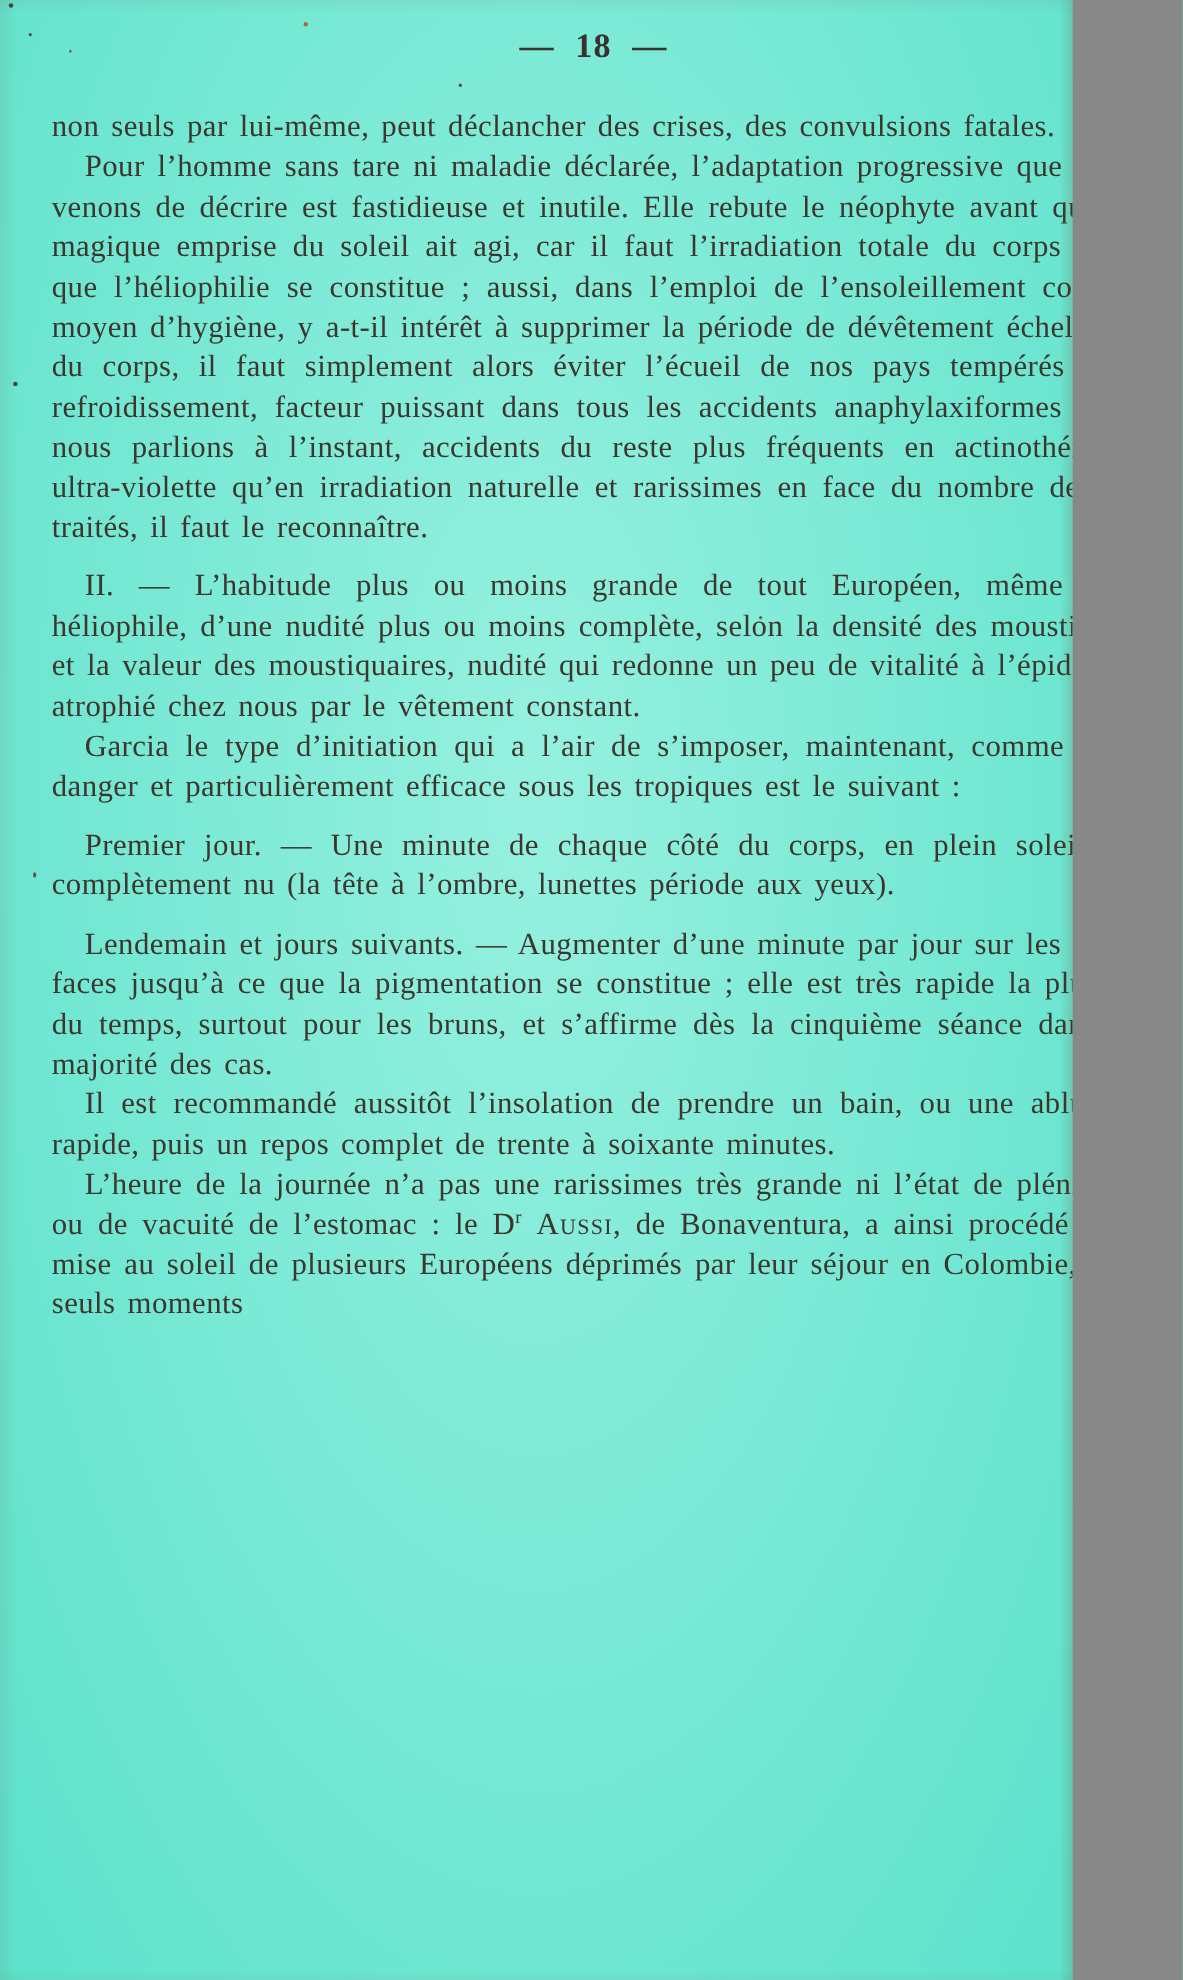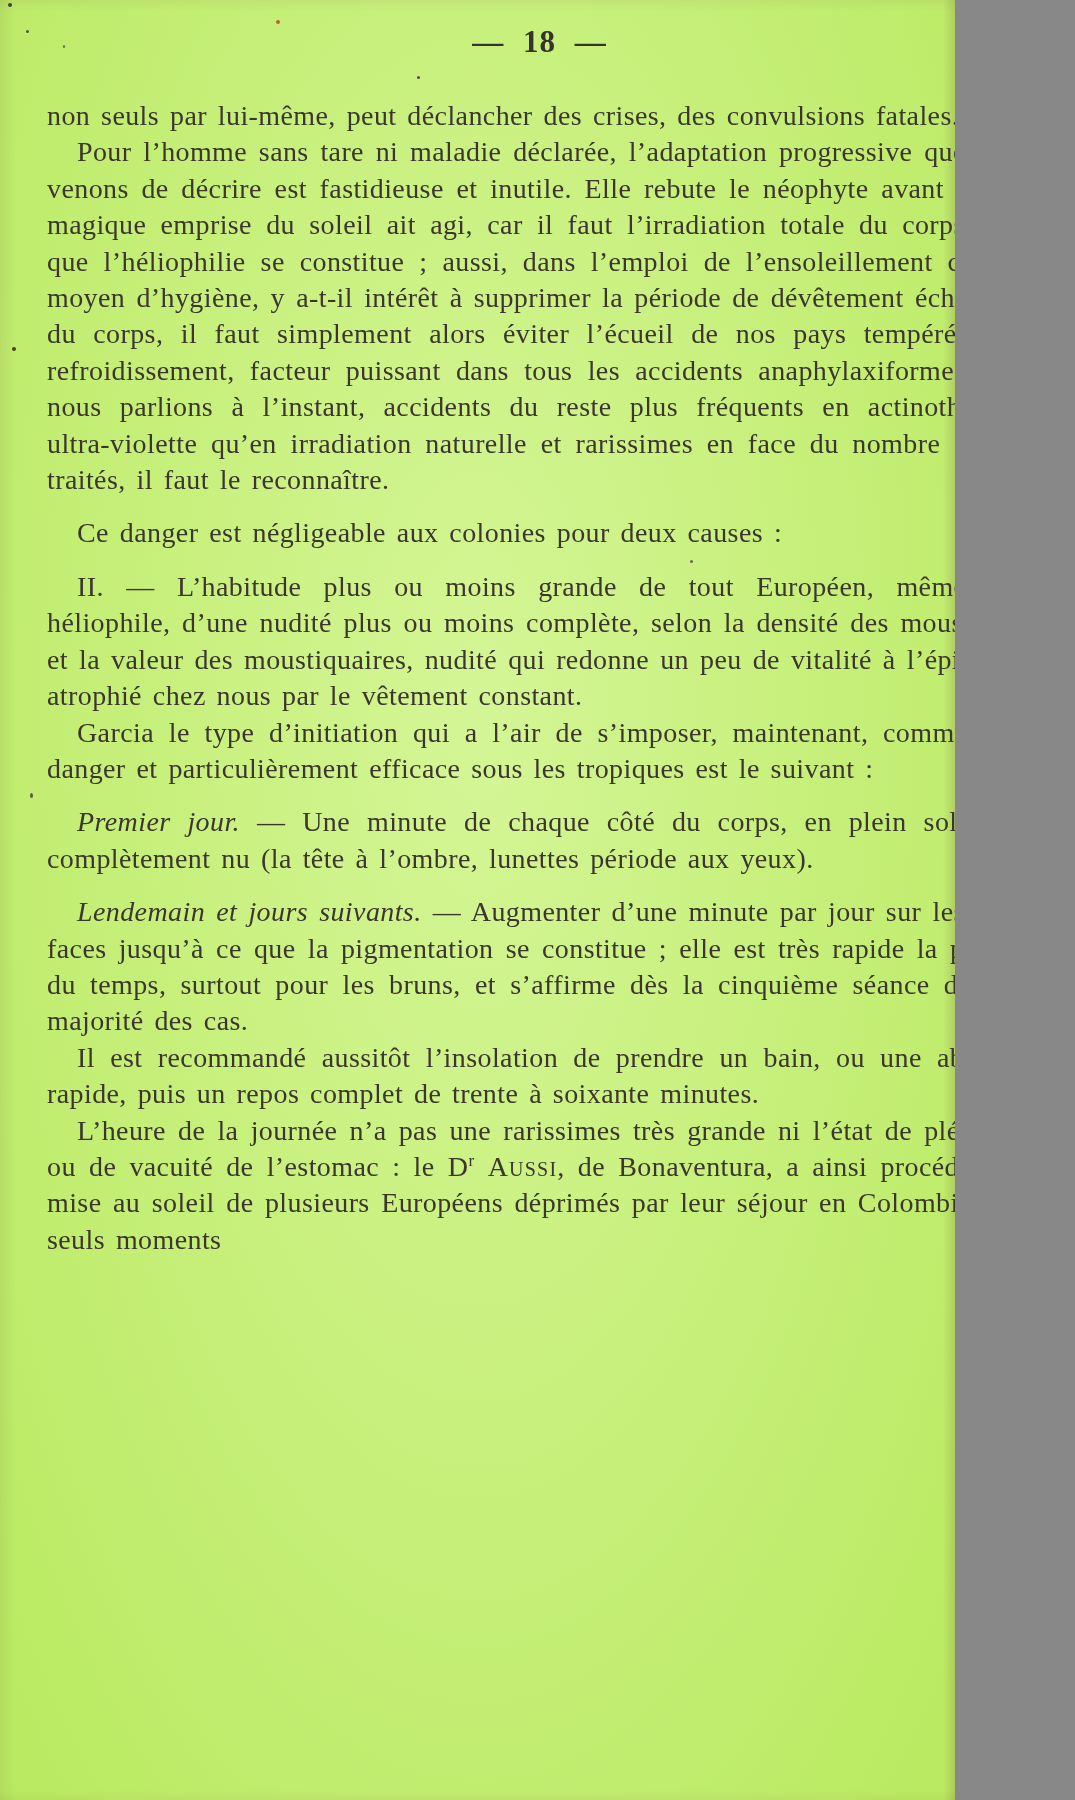--- a/index.html
+++ b/index.html
@@ -4,24 +4,25 @@
 <style>
   html, body {
     margin: 0;
     padding: 0;
     background: #888;
   }
   .page {
     position: relative;
     width: 955px;
     height: 1800px;
-    background: #bef264;
+    background: #5eead4;
     font-family: "Liberation Serif", serif;
     color: #3c362e;
     overflow: hidden;
+    padding-left: 20px;
   }
   
   .page .edge-shading {
     content: "";
     position: absolute;
     inset: 0;
     pointer-events: none;
     background:
       linear-gradient(to right, rgba(110,85,55,0.10), rgba(110,85,55,0) 16px),
       linear-gradient(to left, rgba(110,85,55,0.20), rgba(110,85,55,0) 12px),
@@ -51,21 +52,21 @@
   .para {
     margin: 0;
     text-align: justify;
     font-size: 28px;
     line-height: 36.4px;
     letter-spacing: 0.4px;
     word-spacing: 3.5px;
   }
   .para.indent { text-indent: 30px; }
   .para.spaced { margin-top: 17px; }
-  .italic { font-style: italic; }
+  .italic { }
   .smallcaps { font-variant: small-caps; letter-spacing: 1.2px; }
   .sup {
     font-size: 17px;
     vertical-align: super;
     line-height: 0;
   }
   .speck {
     position: absolute;
     border-radius: 50%;
     pointer-events: none;
@@ -75,21 +76,20 @@
 <body>
 
 <div class="page">
   <div class="edge-shading"></div>
 
   <div class="page-header">— 18 —</div>
 
   <div class="text-block">
       <p class="para"><span>non seuls par lui-même, peut déclancher des crises, des convulsions fatales.</span></p>
       <p class="para indent"><span>Pour l’homme sans tare ni maladie déclarée, l’adaptation progressive que nous venons de décrire est fastidieuse et inutile. Elle rebute le néophyte avant que la magique emprise du soleil ait agi, car il faut l’irradiation totale du corps pour que l’héliophilie se constitue ; aussi, dans l’emploi de l’ensoleillement comme moyen d’hygiène, y a-t-il intérêt à supprimer la période de dévêtement échelonné du corps, il faut simplement alors éviter l’écueil de nos pays tempérés : le refroidissement, facteur puissant dans tous les accidents anaphylaxiformes dont nous parlions à l’instant, accidents du reste plus fréquents en actinothérapie ultra-violette qu’en irradiation naturelle et rarissimes en face du nombre de cas traités, il faut le reconnaître.</span></p>
-      <p class="para indent spaced"><span>Ce danger est négligeable aux colonies pour deux causes :</span></p>
       <p class="para indent spaced"><span>II. — L’habitude plus ou moins grande de tout Européen, même non héliophile, d’une nudité plus ou moins complète, selon la densité des moustiques et la valeur des moustiquaires, nudité qui redonne un peu de vitalité à l’épiderme atrophié chez nous par le vêtement constant.</span></p>
       <p class="para indent"><span>Garcia le type d’initiation qui a l’air de s’imposer, maintenant, comme sans danger et particulièrement efficace sous les tropiques est le suivant :</span></p>
       <p class="para indent spaced"><span class="italic">Premier jour.</span><span> — Une minute de chaque côté du corps, en plein soleil, et complètement nu (la tête à l’ombre, lunettes période aux yeux).</span></p>
       <p class="para indent spaced"><span class="italic">Lendemain et jours suivants.</span><span> — Augmenter d’une minute par jour sur les deux faces jusqu’à ce que la pigmentation se constitue ; elle est très rapide la plupart du temps, surtout pour les bruns, et s’affirme dès la cinquième séance dans la majorité des cas.</span></p>
       <p class="para indent"><span>Il est recommandé aussitôt l’insolation de prendre un bain, ou une ablution rapide, puis un repos complet de trente à soixante minutes.</span></p>
       <p class="para indent"><span>L’heure de la journée n’a pas une rarissimes très grande ni l’état de plénitude ou de vacuité de l’estomac : le D</span><span class="sup">r</span><span> </span><span class="smallcaps">Aussi</span><span>, de Bonaventura, a ainsi procédé à la mise au soleil de plusieurs Européens déprimés par leur séjour en Colombie, aux seuls moments</span></p>
     </div>
 
   <div class="speck" style="left:8px; top:3px; width:4px; height:4px; background:#4a423a;"></div>
   <div class="speck" style="left:26px; top:30px; width:3px; height:3px; background:#5a5148;"></div>

